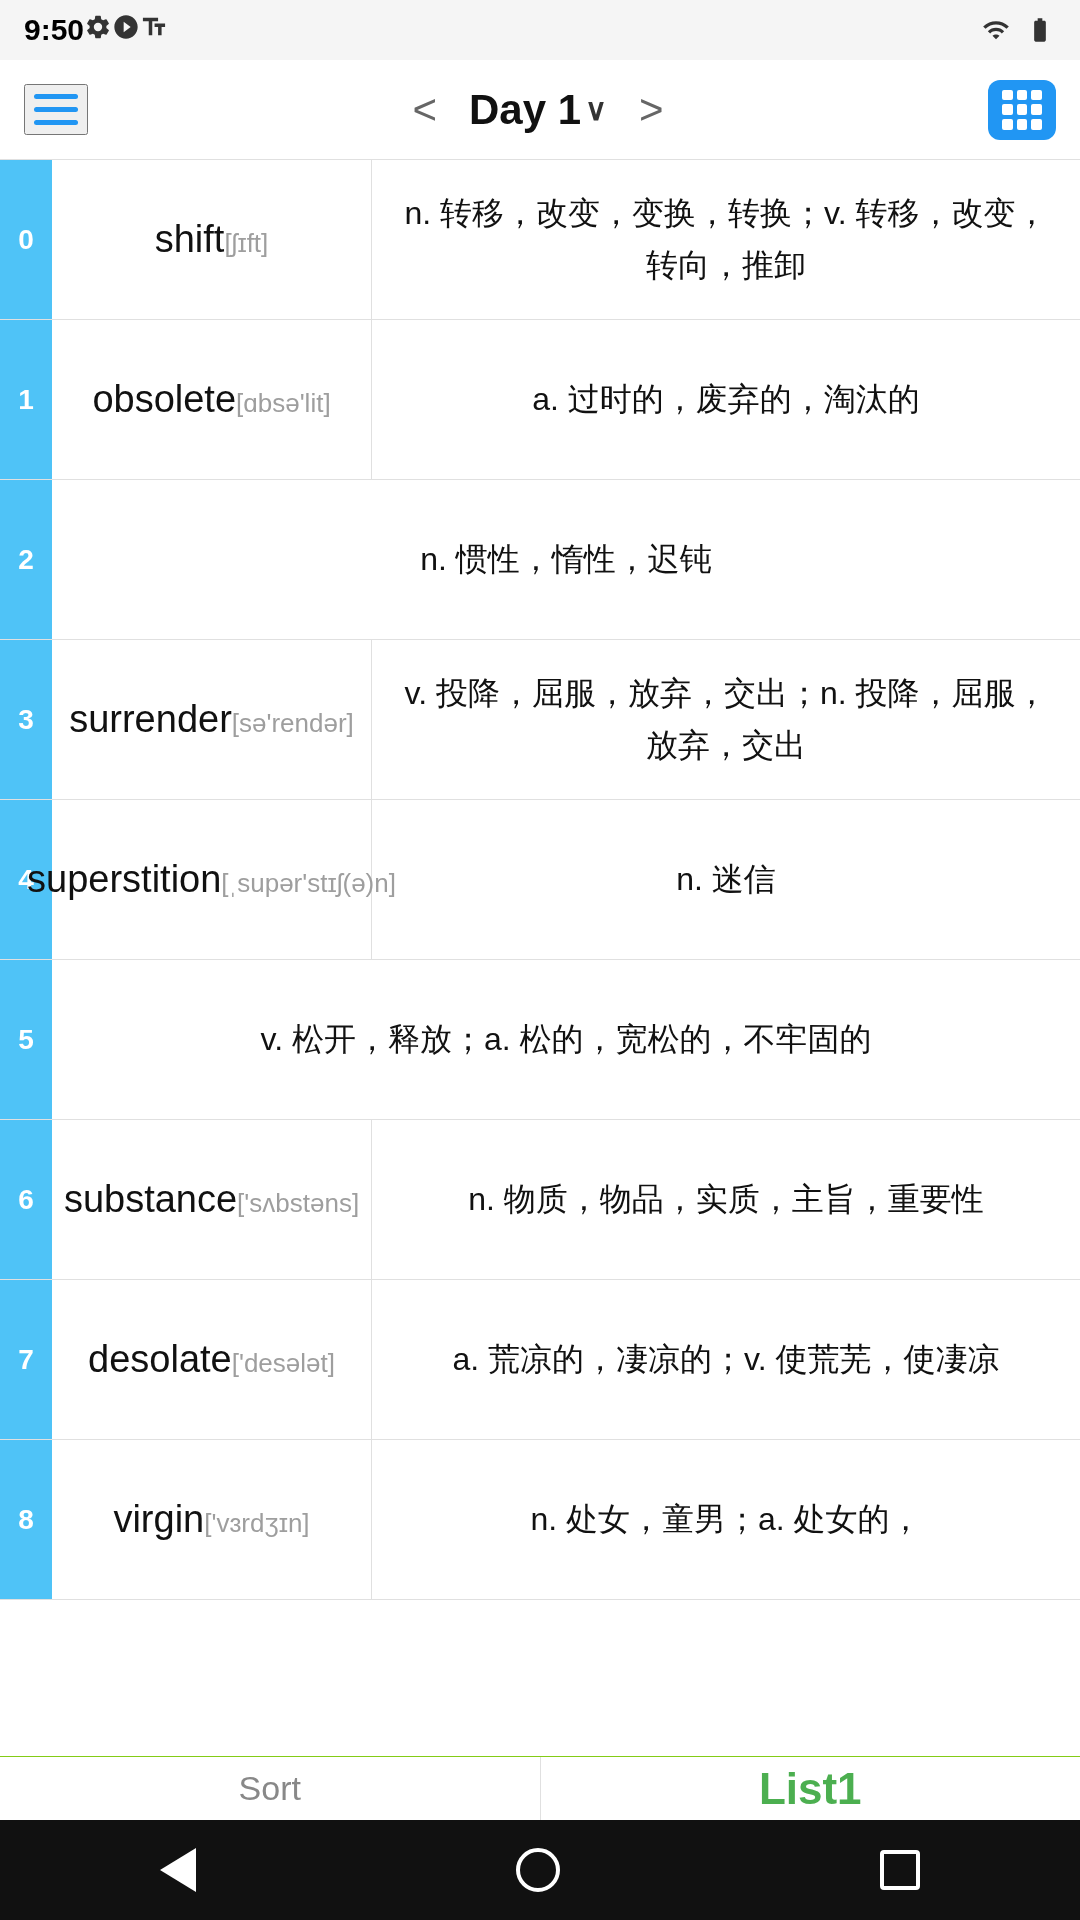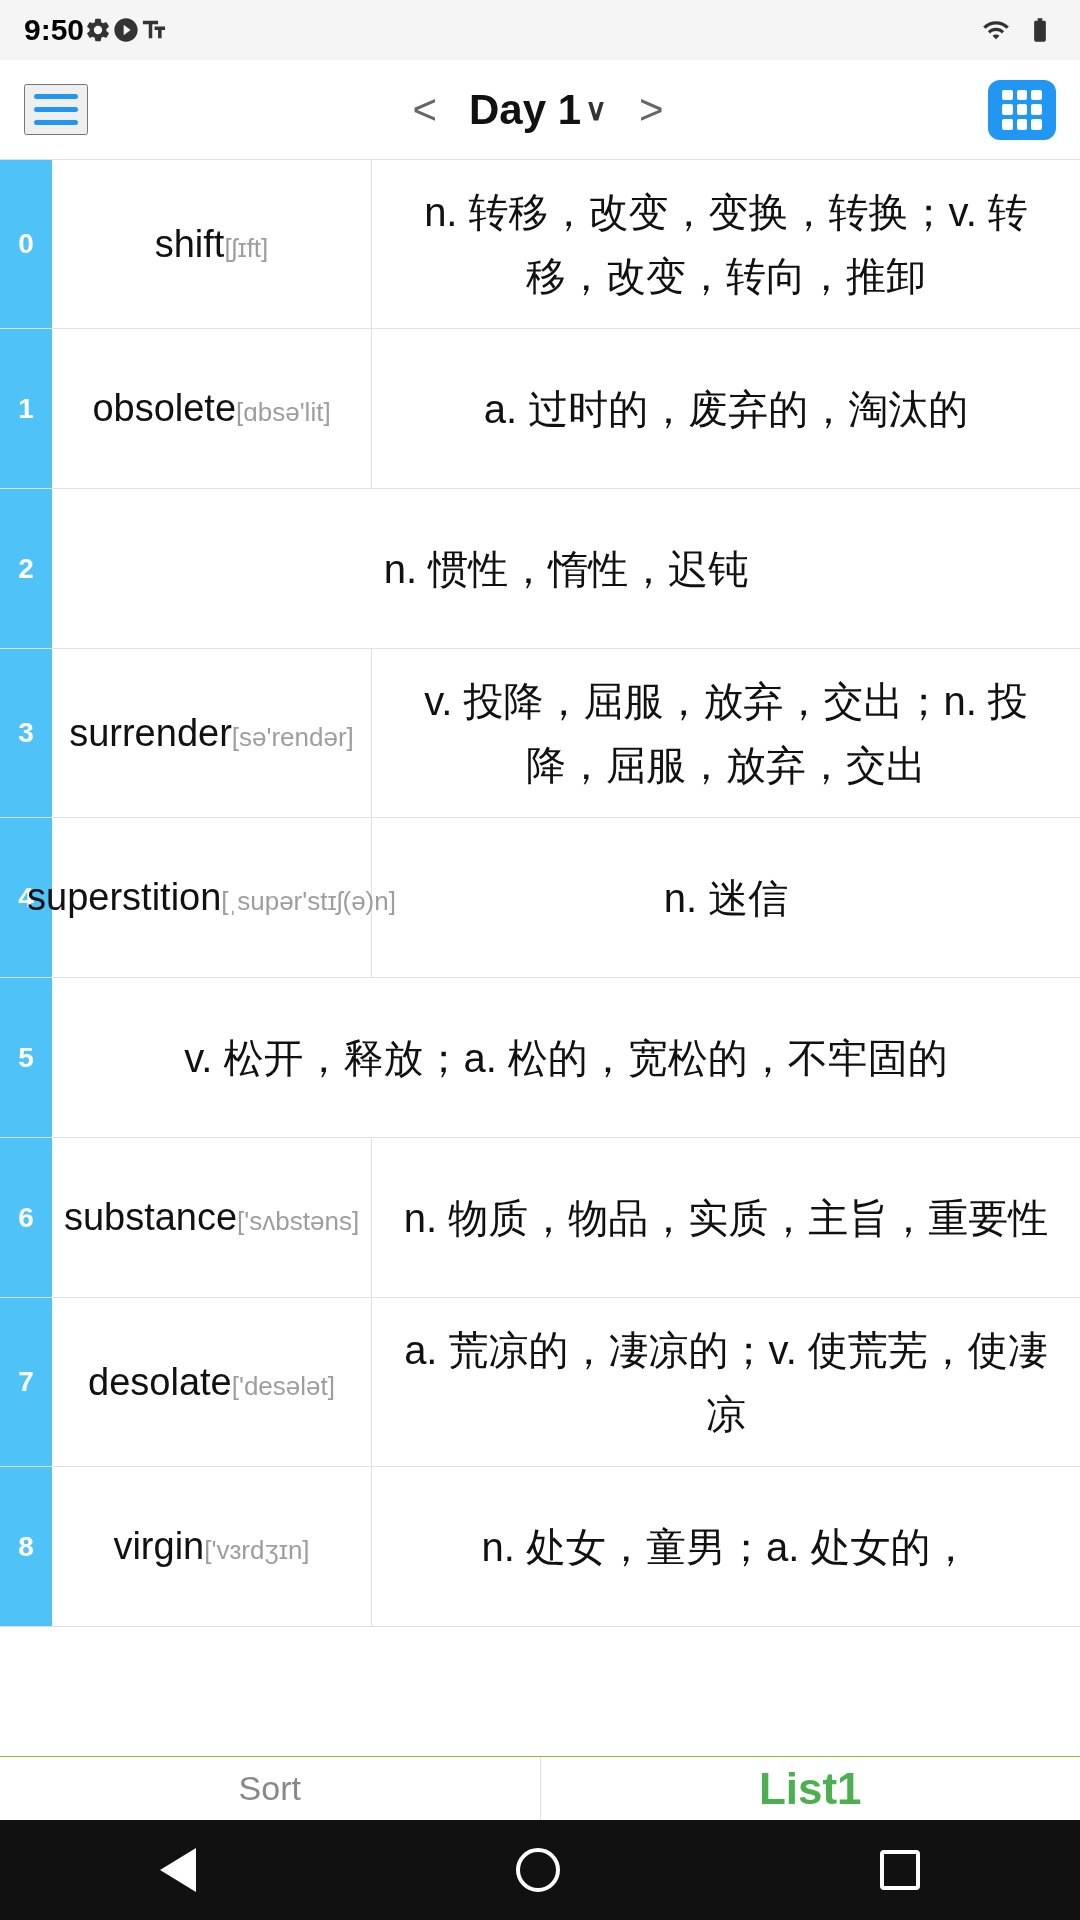--- a/index.html
+++ b/index.html
@@ -18,21 +18,21 @@
     .status-bar {
       background: #f5f5f5;
       height: 60px;
       display: flex;
       align-items: center;
       justify-content: space-between;
       padding: 0 24px;
       font-size: 28px;
       font-weight: bold;
     }
-    .status-left { display: flex; align-items: center; }
+    .status-left { display: flex; }
     .status-right { display: flex; align-items: center; gap: 12px; }
     .status-time { font-size: 30px; font-weight: bold; }
 
     
     .header {
       background: #fff;
       height: 100px;
       display: flex;
       align-items: center;
       justify-content: space-between;
@@ -147,21 +147,21 @@
       text-align: left;
       margin-top: 8px;
     }
 
     .word-definition {
       flex: 1;
       display: flex;
       align-items: center;
       justify-content: center;
       padding: 20px 30px;
-      font-size: 40px;
+      font-size: 32px;
       color: #111;
       text-align: center;
       line-height: 1.6;
     }
 
     
     .bottom-tab-bar {
       height: 64px;
       background: #fff;
       border-top: 1px solid #84cc16;

